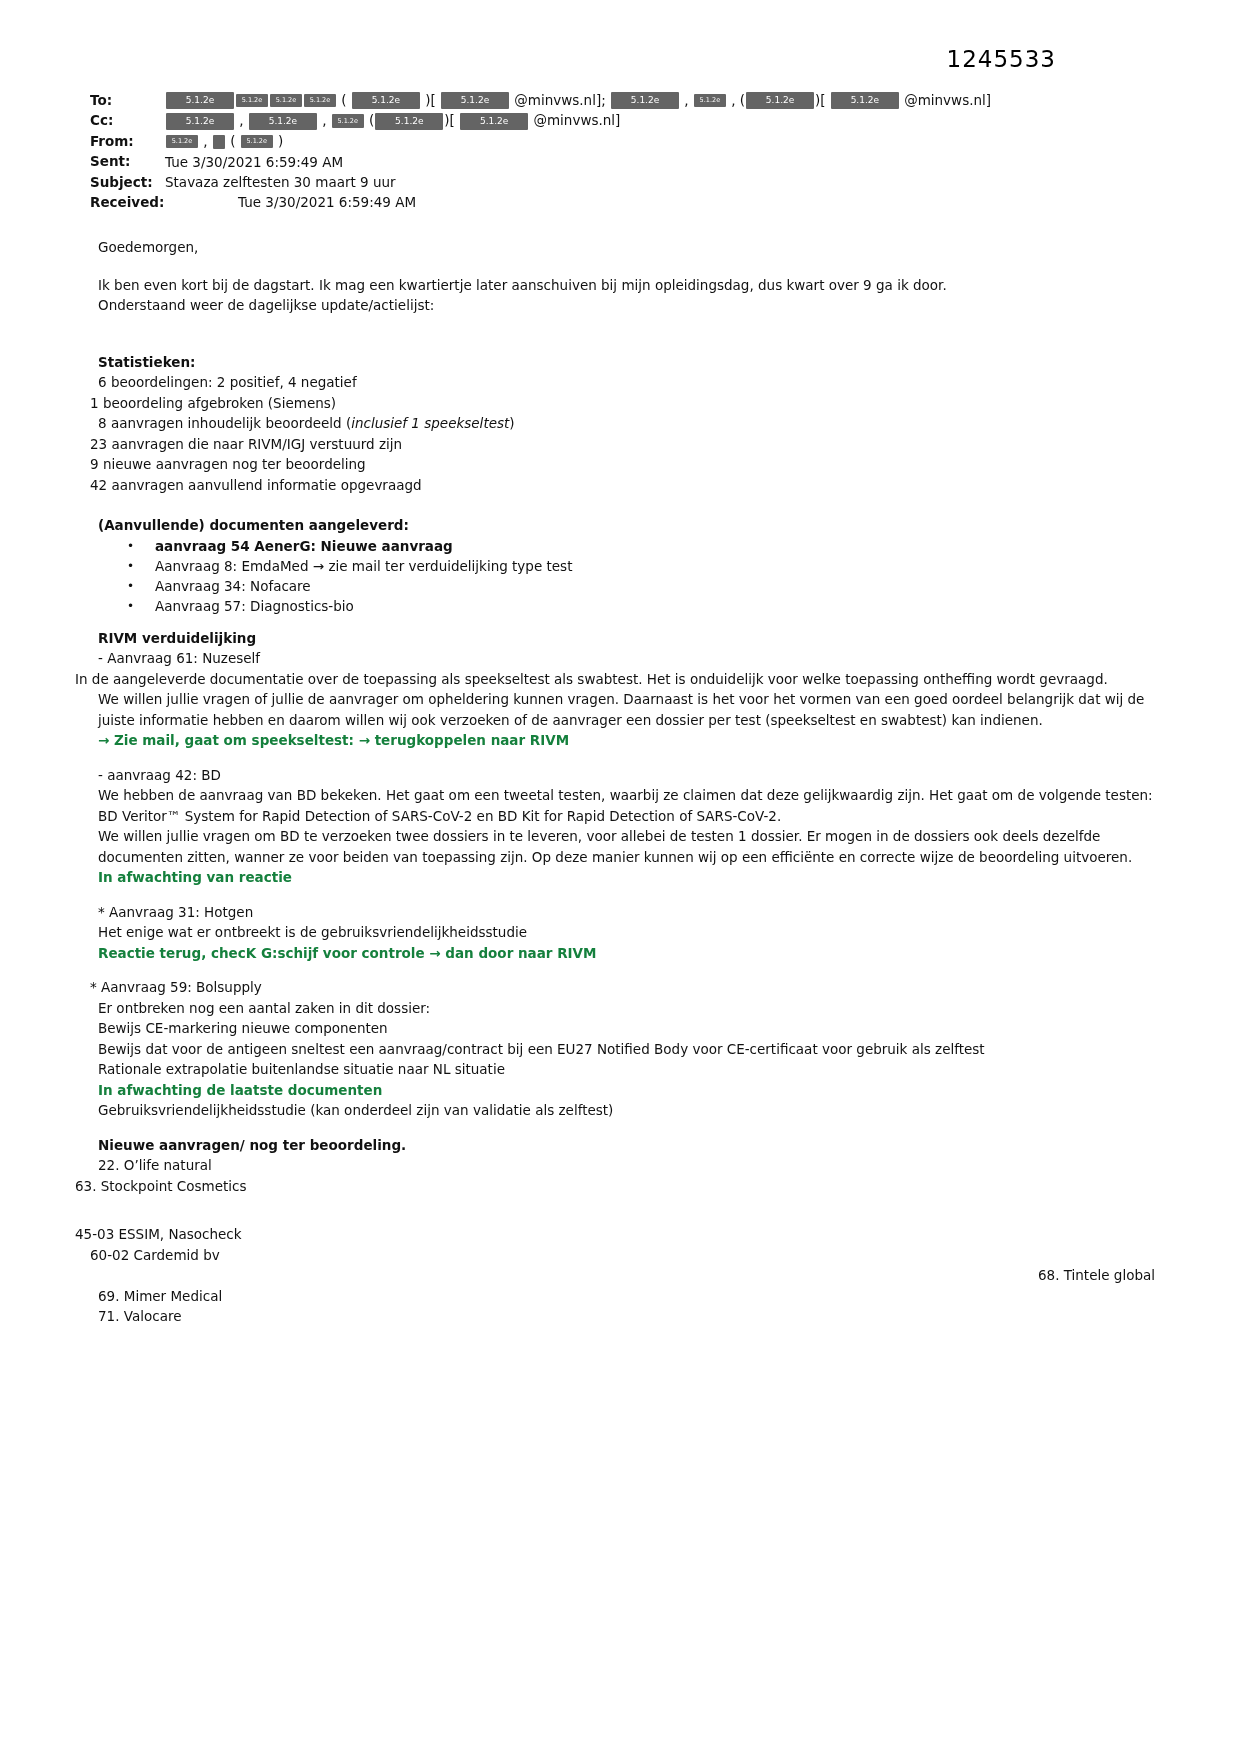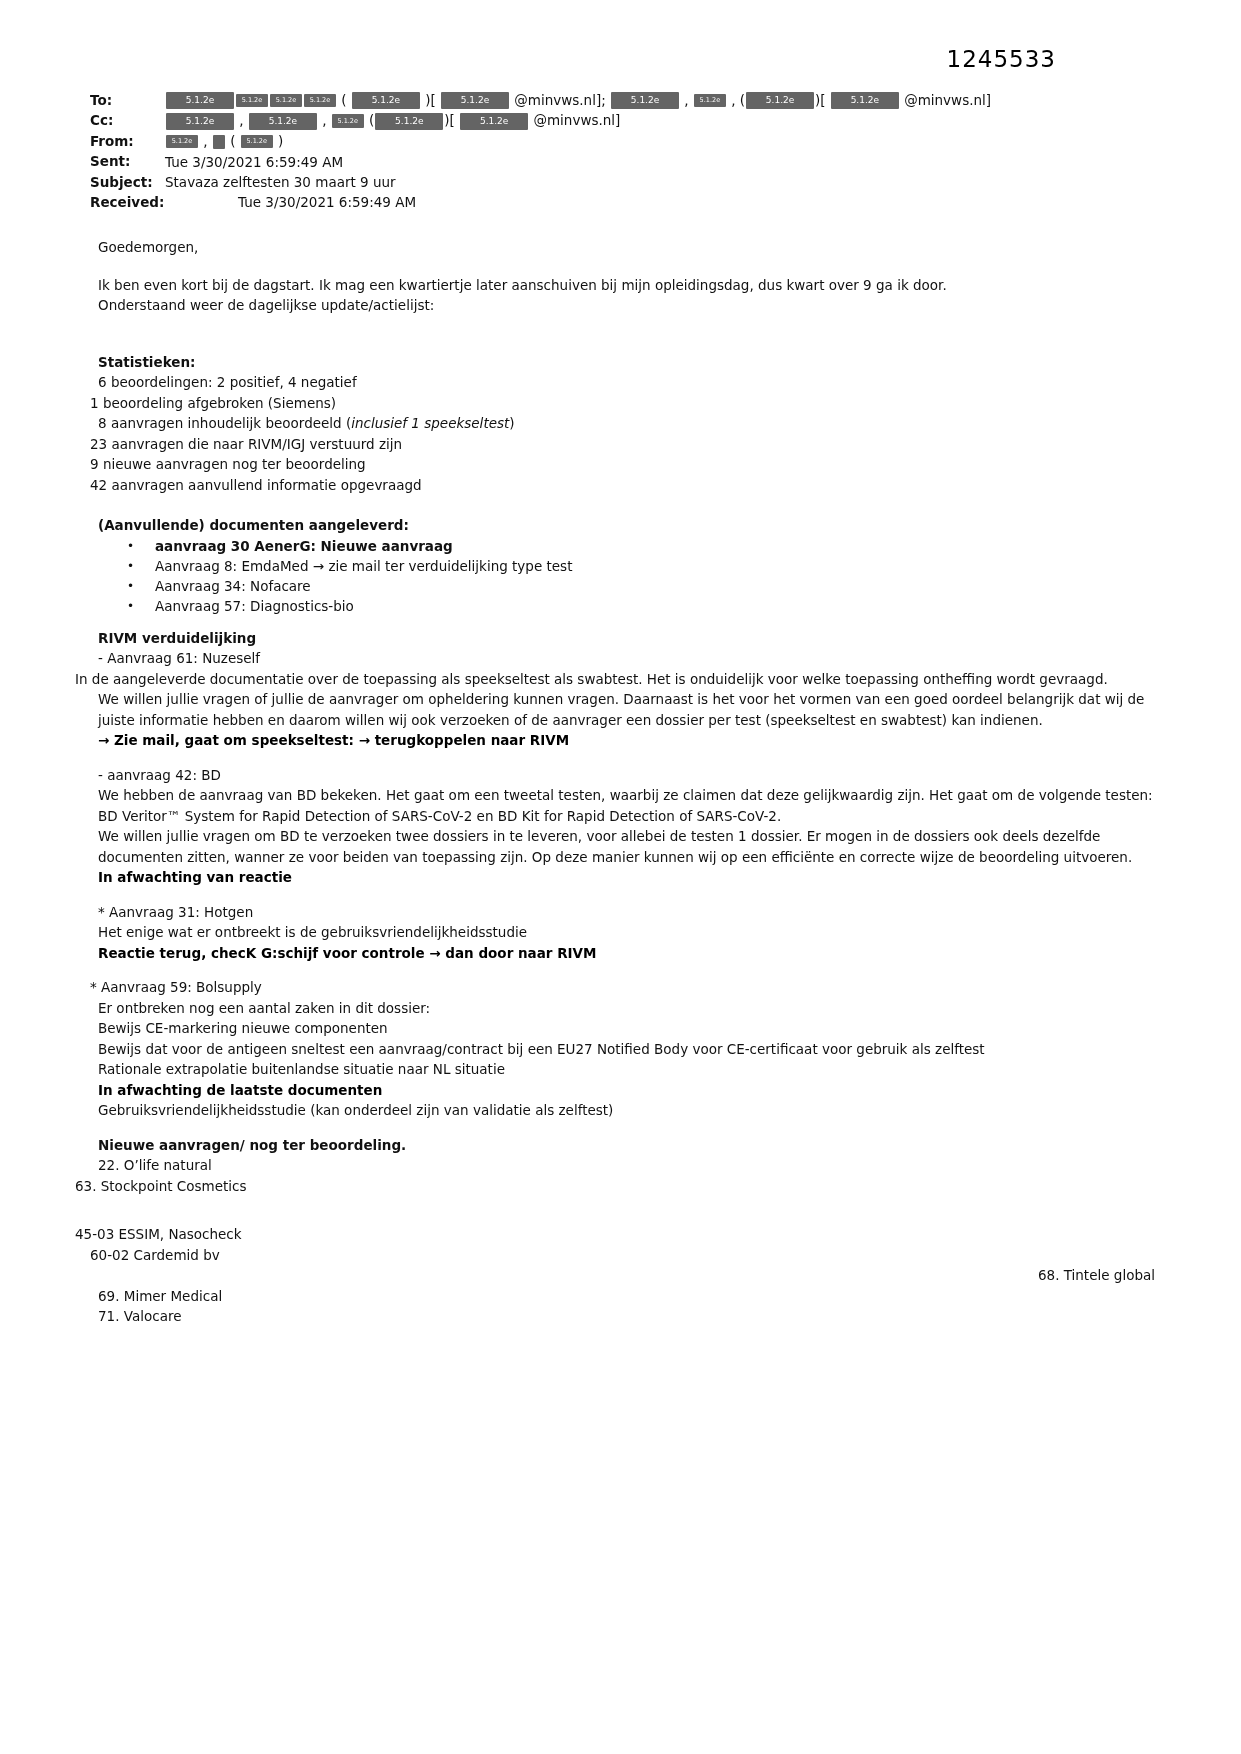--- a/index.html
+++ b/index.html
@@ -23,21 +23,21 @@
     vertical-align:middle;line-height:1;border-radius:1px;margin:0 1px;
     font-family:"DejaVu Sans","Liberation Sans",sans-serif;
   }
   .redact.n{font-size:9px;padding:4px 6px;min-width:56px;}
   .redact.s{font-size:6.5px;padding:3.5px 3px;min-width:26px;}
   .redact.xs{width:12px;height:14px;}
   .emailbody{padding:24px 86px 0 90px;font-size:13.5px;line-height:20.5px;}
   .bline{min-height:20.5px;}
   .b{font-weight:bold;text-align:right;}
   .i{font-style:italic;}
-  .r{color:#000000;font-weight:bold;}
+  .r{color:#15803d;font-weight:bold;}
   .bullets{margin-left:37px;}
   .bullet{display:flex;line-height:20px;}
   .bullet .marker{width:28px;flex:0 0 28px;font-size:12px;}
   .spacer{width:100%;}
 </style>
 </head>
 <body>
 
 <div class="page">
   <div class="doc-number">1245533</div>
@@ -60,21 +60,21 @@
       <div class="bline" style="margin-left: 0px;"><span>1 beoordeling afgebroken (Siemens)</span></div>
       <div class="bline" style="margin-left: 8px;"><span>8 aanvragen inhoudelijk beoordeeld (</span><span class="i">inclusief 1 speekseltest</span><span>)</span></div>
       <div class="bline" style="margin-left: 0px;"><span>23 aanvragen die naar RIVM/IGJ verstuurd zijn</span></div>
       <div class="bline" style="margin-left: 0px;"><span>9 nieuwe aanvragen nog ter beoordeling</span></div>
       <div class="bline" style="margin-left: 0px;"><span>42 aanvragen aanvullend informatie opgevraagd</span></div>
       <div class="spacer" style="height: 20px;"></div>
       <div class="bline" style="margin-left: 8px;"><span class="b">(Aanvullende) documenten aangeleverd:</span></div>
       <div class="bullets">
         <div class="bullet">
           <span class="marker">•</span>
-          <span><span class="b">aanvraag 30 AenerG: Nieuwe aanvraag</span></span>
+          <span><span class="b">aanvraag 54 AenerG: Nieuwe aanvraag</span></span>
         </div>
         <div class="bullet">
           <span class="marker">•</span>
           <span><span>Aanvraag 8: EmdaMed   → zie mail ter verduidelijking type test</span></span>
         </div>
         <div class="bullet">
           <span class="marker">•</span>
           <span><span>Aanvraag 34: Nofacare</span></span>
         </div>
         <div class="bullet">

